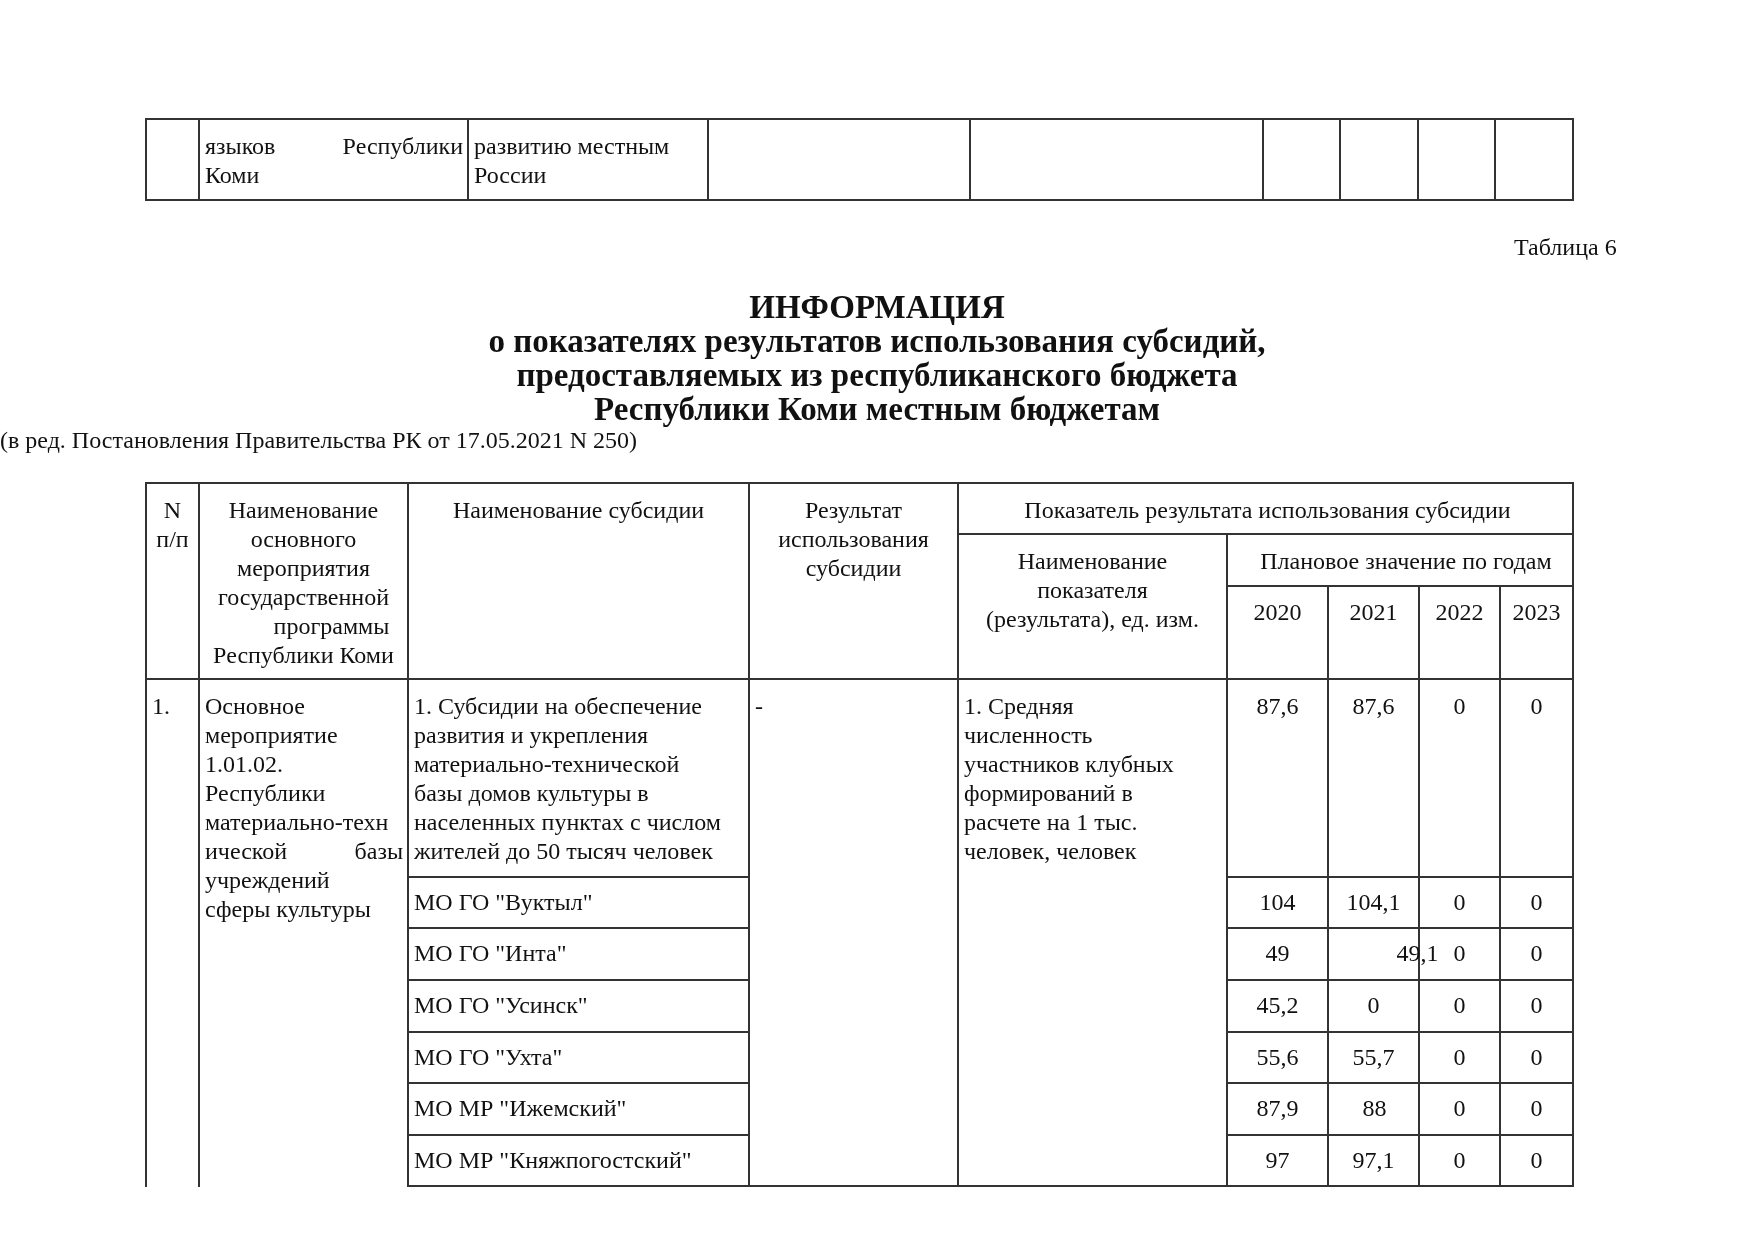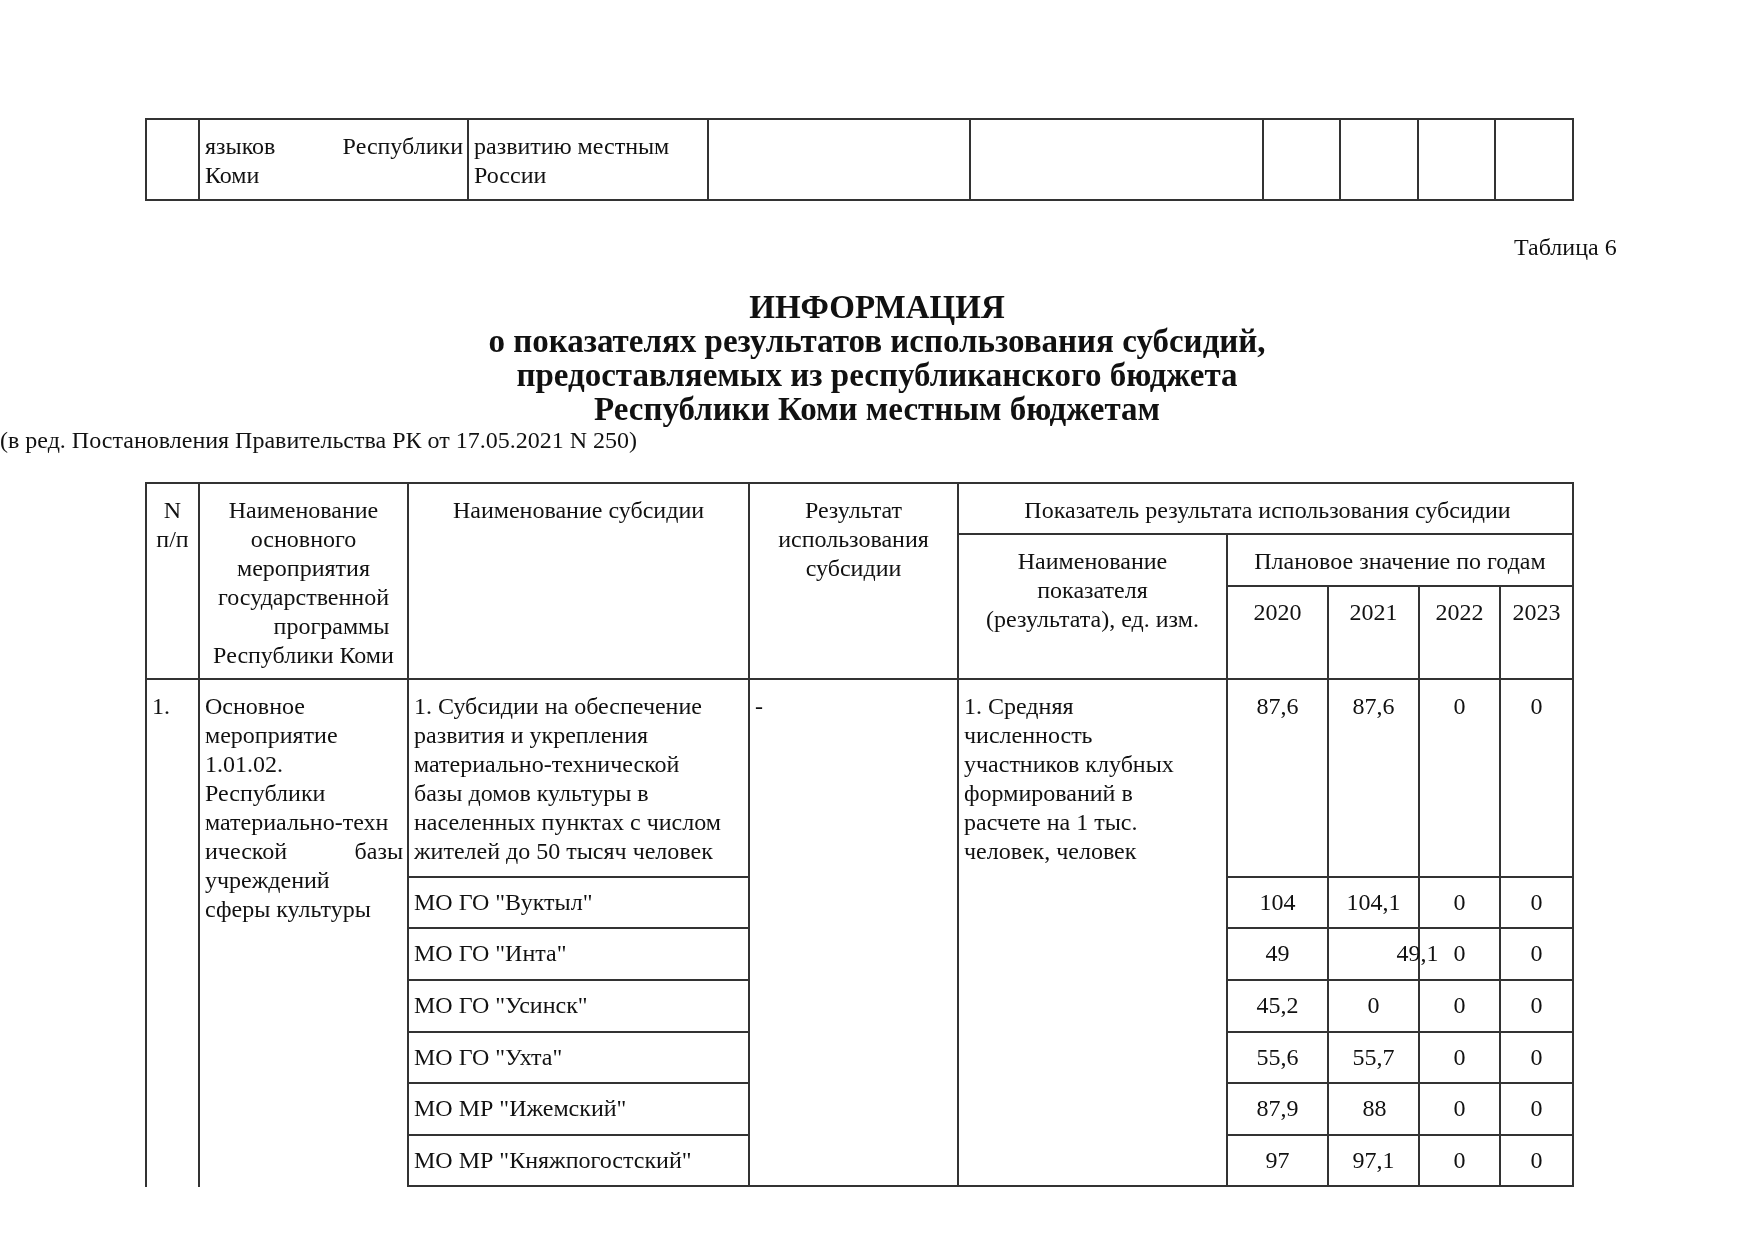--- a/index.html
+++ b/index.html
@@ -95,21 +95,21 @@
   <div class="t c" style="left:750px; width:207px; top:496px;">Результат</div>
   <div class="t c" style="left:750px; width:207px; top:525px;">использования</div>
   <div class="t c" style="left:750px; width:207px; top:554px;">субсидии</div>
 
   <div class="t c" style="left:959px; width:529px; top:496px;margin-left:44px;">Показатель результата использования субсидии</div>
 
   <div class="t c" style="left:959px; width:267px; top:547px;">Наименование</div>
   <div class="t c" style="left:959px; width:267px; top:576px;">показателя</div>
   <div class="t c" style="left:959px; width:267px; top:605px;">(результата), ед. изм.</div>
 
-  <div class="t c" style="left:1228px; width:344px; top:547px;">Плановое значение по годам</div>
+  <div class="t c" style="left:1228px; width:344px; top:547px;padding-left:6px;">Плановое значение по годам</div>
 
   <div class="t c" style="left:1228px; width:99px; top:598px;">2020</div>
   <div class="t c" style="left:1329px; width:89px; top:598px;">2021</div>
   <div class="t c" style="left:1420px; width:79px; top:598px;">2022</div>
   <div class="t c" style="left:1501px; width:71px; top:598px;">2023</div>
 </div>
 
 <div>
   <div class="t" style="left:152px; top:692px;">1.</div>
 

